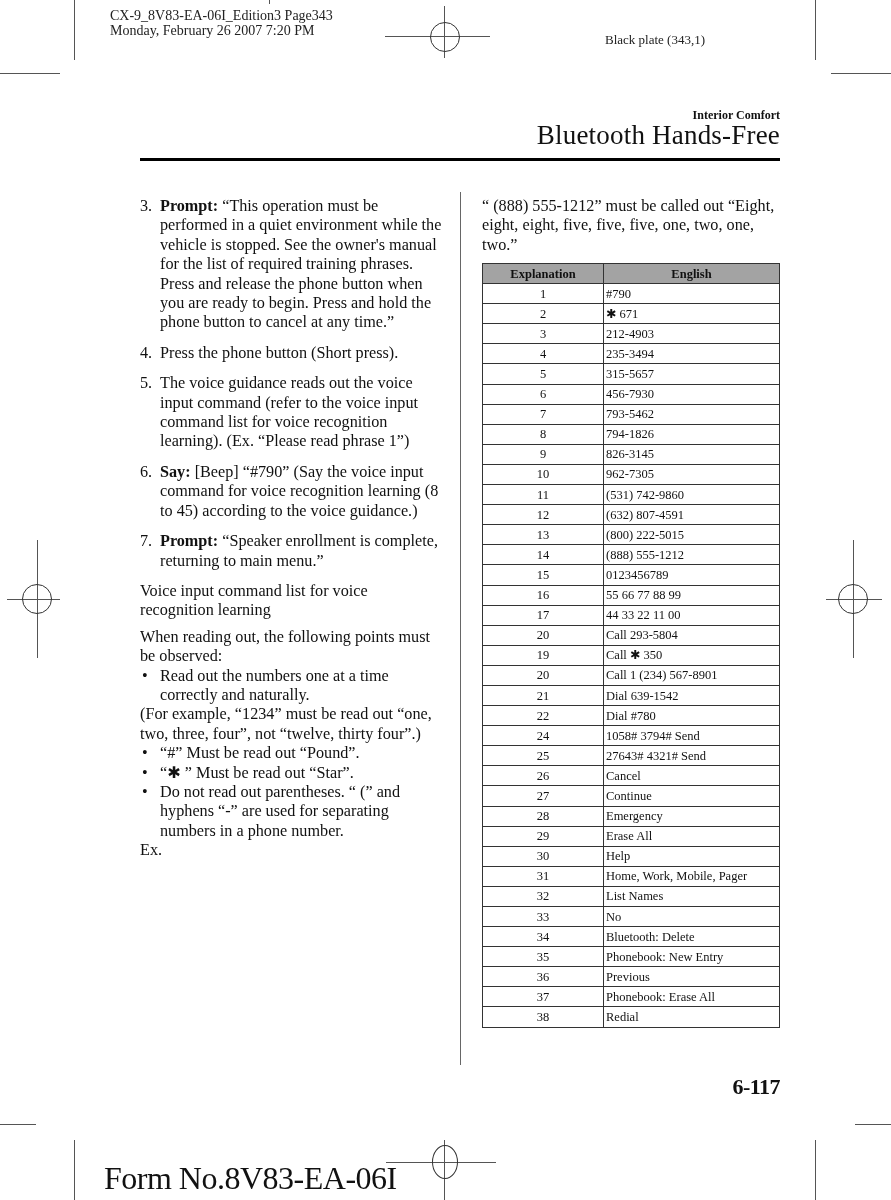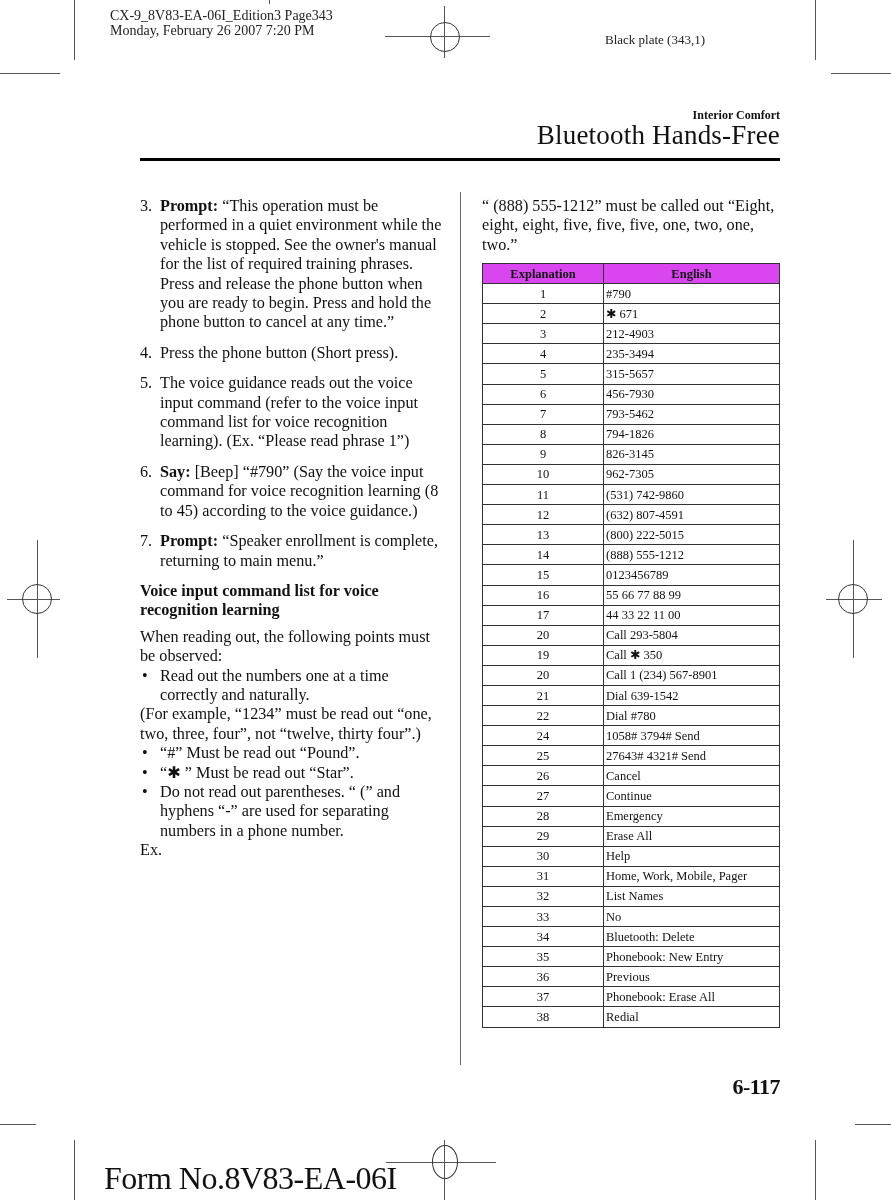--- a/index.html
+++ b/index.html
@@ -18,36 +18,36 @@
   .section-title { right: 111px; top: 120px; font-size: 27px; font-weight: normal; letter-spacing: 0.2px; text-align: right; }
   .title-rule { left: 140px; top: 158px; width: 640px; height: 3px; background: #000; }
 
   .col-divider { left: 460px; top: 192px; width: 1px; height: 873px; background: #666; }
 
   .left-col { left: 140px; top: 197px; width: 305px; font-size: 16.2px; line-height: 19.4px; }
   .step { display: flex; margin-bottom: 11px; }
   .step .num { width: 20px; flex: 0 0 20px; }
   .step .body { flex: 1; }
   .step b { font-weight: bold; }
-  .subhead { font-weight: bold; margin-top: 0; margin-bottom: 7px; }
+  .subhead { font-weight: normal; margin-top: 0; margin-bottom: 7px; }
   .para { margin: 0; }
   .bullet { display: flex; }
   .bullet .dot { width: 20px; flex: 0 0 20px; padding-left: 2px; box-sizing: border-box; }
   .bullet .txt { flex: 1; }
 
   .right-intro { left: 482px; top: 197px; width: 300px; font-size: 16.2px; line-height: 19.4px; }
 
   table.cmd {
     position: absolute; left: 482px; top: 263px; width: 298px;
     border-collapse: collapse; font-size: 12.5px;
   }
   table.cmd th, table.cmd td {
     border: 1px solid #333; height: 19.1px; padding: 0 2px; line-height: 18px;
   }
-  table.cmd th { background: #d946ef; font-weight: bold; text-align: center; font-size: 12.5px; }
+  table.cmd th { background: #a3a3a3; font-weight: bold; text-align: center; font-size: 12.5px; }
   table.cmd td.n { text-align: center; width: 116px; }
   table.cmd td.e { text-align: left; }
 
   .page-num { right: 111px; top: 1074px; font-size: 22px; font-weight: bold; letter-spacing: -0.5px; }
   .form-no { left: 104px; top: 1160px; font-size: 32px; line-height: 36px; letter-spacing: -0.5px; }
 </style>
 </head>
 <body>
 
 <div class="mark-line" style="left:74px;top:0;width:1px;height:60px;"></div>

